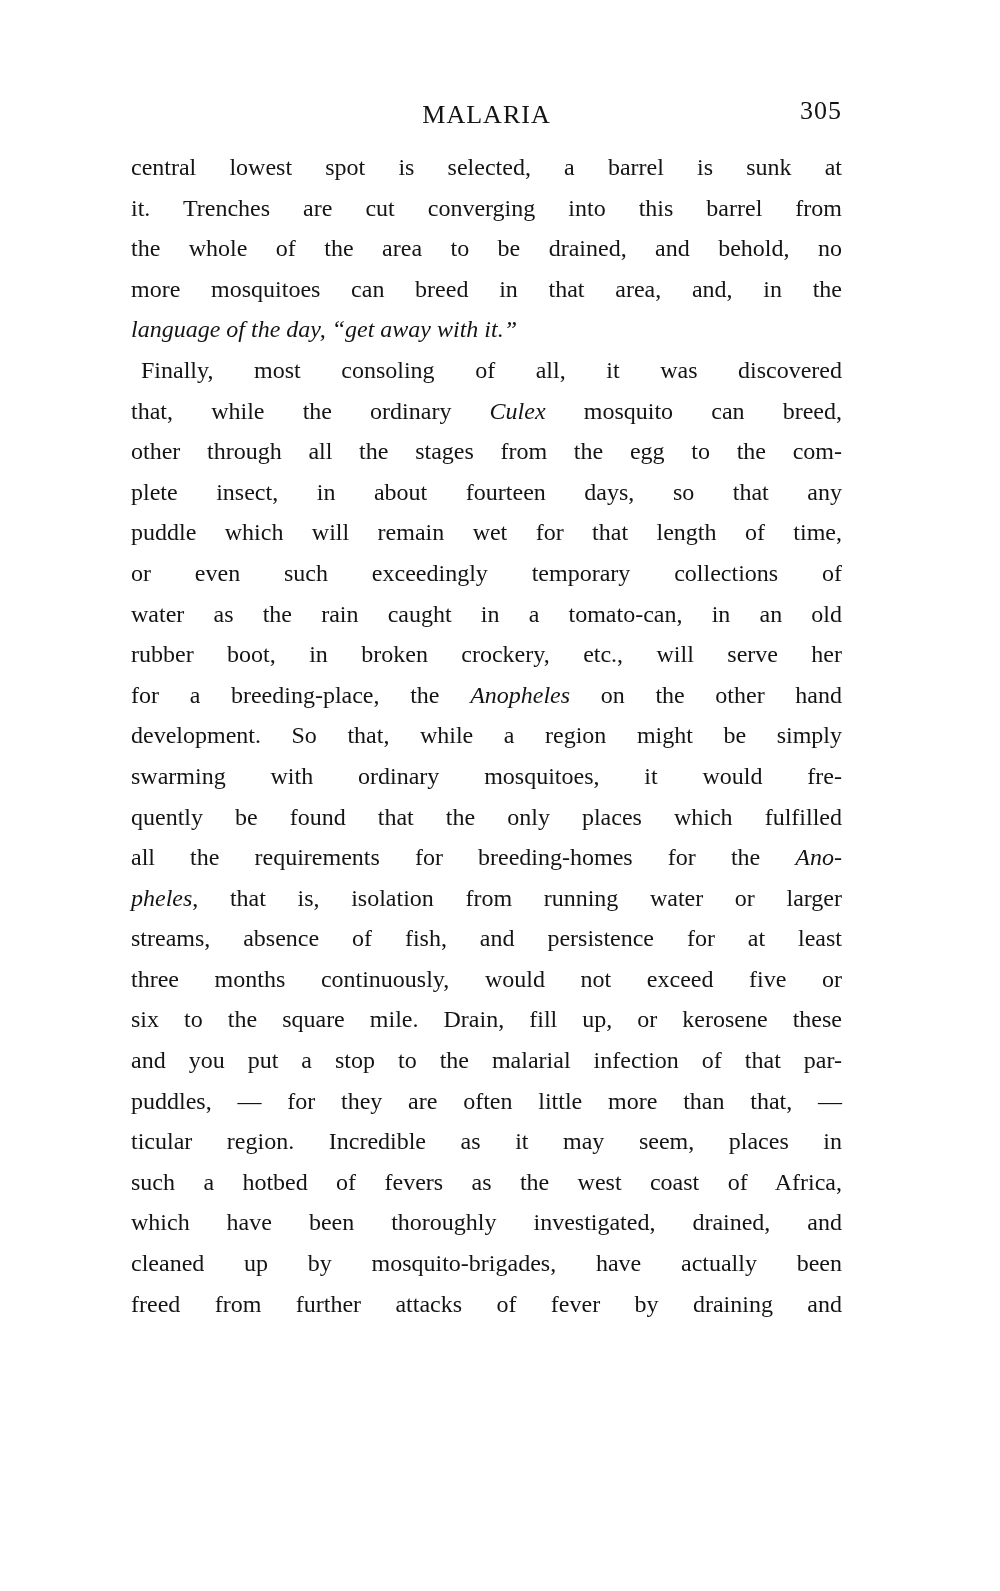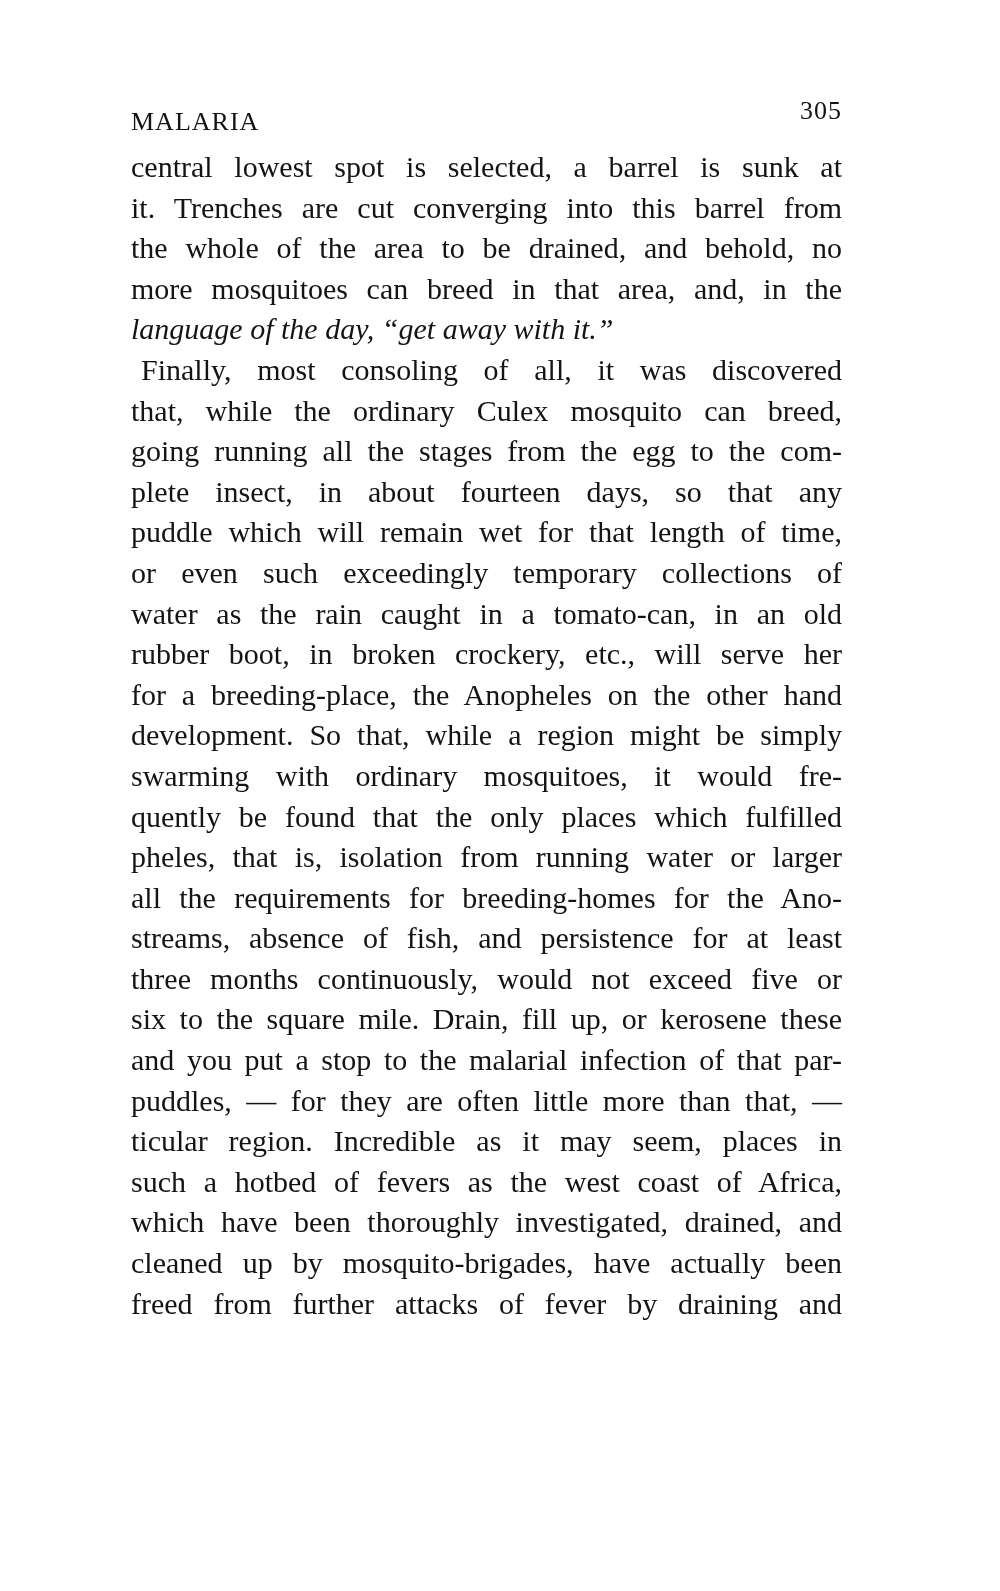--- a/index.html
+++ b/index.html
@@ -24,81 +24,81 @@
     .running-head {
       position: relative;
       height: 40px;
       font-size: 26px;
       letter-spacing: 1px;
     }
     .running-title {
       position: absolute;
       left: 0;
       right: 0;
-      text-align: left;
-      top: 11px;
+      text-align: center;
+      top: 4px;
     }
     .page-number {
       position: absolute;
       right: 0;
       top: 0;
     }
     .body-text {
       margin-top: 11px;
     }
     .line {
       display: block;
       height: 40.6px;
       line-height: 40.6px;
-      font-size: 30px;
+      font-size: 24px;
       text-align: justify;
       text-align-last: justify;
       white-space: nowrap;
       overflow: visible;
     }
     .line.last {
       text-align-last: left;
       font-style: italic;
     }
     .line.indent {
       padding-left: 10px;
     }
-    .italic { }
+    .italic { font-style: italic; }
   </style>
 </head>
 <body>
 
 <div class="page">
   <div class="running-head">
     <span class="running-title">MALARIA</span>
     <span class="page-number">305</span>
   </div>
   <div class="body-text" id="body-text">
       <div>
         <div class="line"><span>central lowest spot is selected, a barrel is sunk at</span></div>
         <div class="line"><span>it. Trenches are cut converging into this barrel from</span></div>
         <div class="line"><span>the whole of the area to be drained, and behold, no</span></div>
         <div class="line"><span>more mosquitoes can breed in that area, and, in the</span></div>
         <div class="line last"><span>language of the day, “get away with it.”</span></div>
       </div>
       <div>
         <div class="line indent"><span>Finally, most consoling of all, it was discovered</span></div>
         <div class="line"><span>that, while the ordinary </span><span class="italic">Culex</span><span> mosquito can breed,</span></div>
-        <div class="line"><span>going running all the stages from the egg to the com-</span></div>
+        <div class="line"><span>other through all the stages from the egg to the com-</span></div>
         <div class="line"><span>plete insect, in about fourteen days, so that any</span></div>
         <div class="line"><span>puddle which will remain wet for that length of time,</span></div>
         <div class="line"><span>or even such exceedingly temporary collections of</span></div>
         <div class="line"><span>water as the rain caught in a tomato-can, in an old</span></div>
         <div class="line"><span>rubber boot, in broken crockery, etc., will serve her</span></div>
         <div class="line"><span>for a breeding-place, the </span><span class="italic">Anopheles</span><span> on the other hand</span></div>
         <div class="line"><span>development. So that, while a region might be simply</span></div>
         <div class="line"><span>swarming with ordinary mosquitoes, it would fre-</span></div>
         <div class="line"><span>quently be found that the only places which fulfilled</span></div>
+        <div class="line"><span>all the requirements for breeding-homes for the </span><span class="italic">Ano-</span></div>
         <div class="line"><span class="italic">pheles</span><span>, that is, isolation from running water or larger</span></div>
-        <div class="line"><span>all the requirements for breeding-homes for the </span><span class="italic">Ano-</span></div>
         <div class="line"><span>streams, absence of fish, and persistence for at least</span></div>
         <div class="line"><span>three months continuously, would not exceed five or</span></div>
         <div class="line"><span>six to the square mile. Drain, fill up, or kerosene these</span></div>
         <div class="line"><span>and you put a stop to the malarial infection of that par-</span></div>
         <div class="line"><span>puddles, — for they are often little more than that, —</span></div>
         <div class="line"><span>ticular region. Incredible as it may seem, places in</span></div>
         <div class="line"><span>such a hotbed of fevers as the west coast of Africa,</span></div>
         <div class="line"><span>which have been thoroughly investigated, drained, and</span></div>
         <div class="line"><span>cleaned up by mosquito-brigades, have actually been</span></div>
         <div class="line"><span>freed from further attacks of fever by draining and</span></div>

